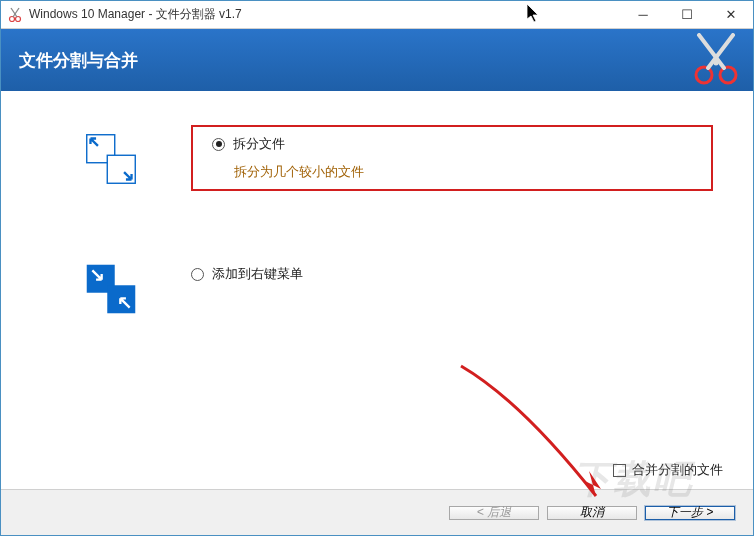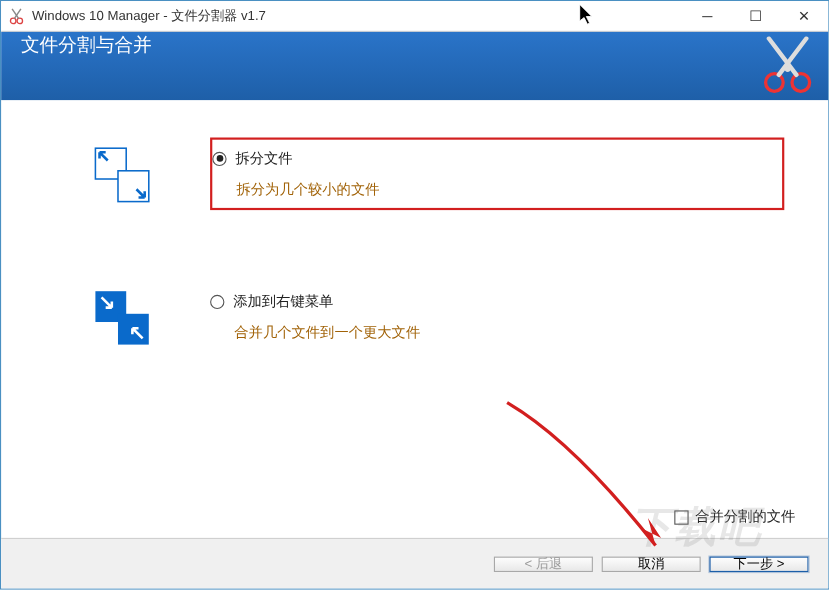--- a/index.html
+++ b/index.html
@@ -32,23 +32,24 @@
       width: 44px; height: 28px;
       display: flex; align-items: center; justify-content: center;
       color: #333; font-size: 13px;
       cursor: pointer;
     }
     .banner {
       height: 62px;
       background: linear-gradient(to bottom, #2a74c9, #1e5fa8);
       color: #fff;
       display: flex;
-      align-items: flex-start;
+      align-items: center;
       padding-left: 18px;
       position: relative;
+      font-weight: bold;
     }
     .banner-title { font-size: 17px; }
     .scissors-big {
       position: absolute;
       right: 10px; top: 4px;
       width: 54px; height: 54px;
     }
     .content {
       padding: 40px 40px 0 40px;
       position: relative;
@@ -65,21 +66,21 @@
       justify-content: center;
       margin-right: 40px;
       margin-left: 30px;
     }
     .option-body {
       flex: 1;
       padding-top: 4px;
     }
     .option-body.highlighted {
       border: 2px solid #d21f1f;
-      padding: 8px 0;
+      padding: 8px 19px;
       margin-top: -6px;
       width: 270px;
     }
     .radio-line {
       display: flex;
       align-items: center;
       font-size: 13px;
       color: #222;
       margin-bottom: 10px;
     }
@@ -129,21 +130,21 @@
       padding-right: 18px;
       gap: 8px;
     }
     .btn {
       min-width: 90px;
       height: 14px;
       border: 1px solid #a8a8a8;
       background: linear-gradient(#fdfdfd, #e8e8e8);
       font-size: 12px;
       cursor: pointer;
-      display: flex; align-items: center; justify-content: center;
+      display: flex; align-items: center; justify-content: center; font-style: italic;
     }
     .btn.disabled {
       color: #999;
       cursor: default;
     }
     .btn.highlighted {
       border: 1.5px solid #1c5ea8;
       box-shadow: 0 0 0 1px rgba(28,94,168,0.3);
     }
     .red-arrow {
@@ -225,21 +226,20 @@
         <rect x="26" y="26" width="30" height="30" fill="#0a6acb"></rect>
         <path d="M 10 10 L 20 20 M 20 20 L 14 20 M 20 20 L 20 14" stroke="#fff" stroke-width="2.5" fill="none"></path>
         <path d="M 50 50 L 40 40 M 40 40 L 46 40 M 40 40 L 40 46" stroke="#fff" stroke-width="2.5" fill="none"></path>
       </svg>
     </div>
     <div class="option-body">
       <div class="radio-line">
         <span class="radio"></span>
         <span>添加到右键菜单</span>
       </div>
-      <div class="option-desc">合并几个文件到一个更大文件</div>
     </div>
   </div>
 
   <div class="checkbox-row">
     <span class="checkbox"></span>
     <span>合并分割的文件</span>
   </div>
 </div>
 
 <div class="footer">

